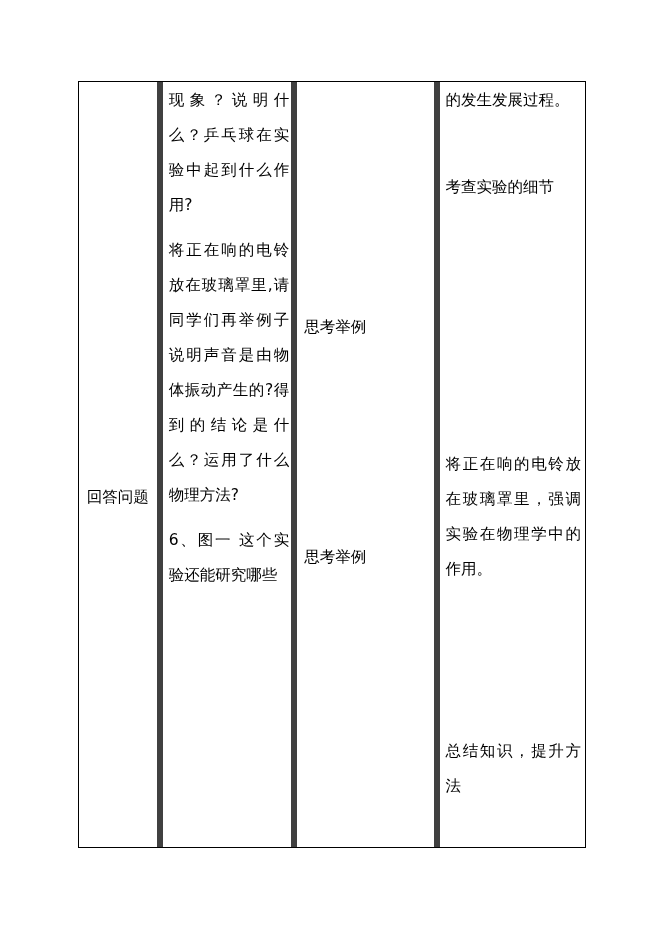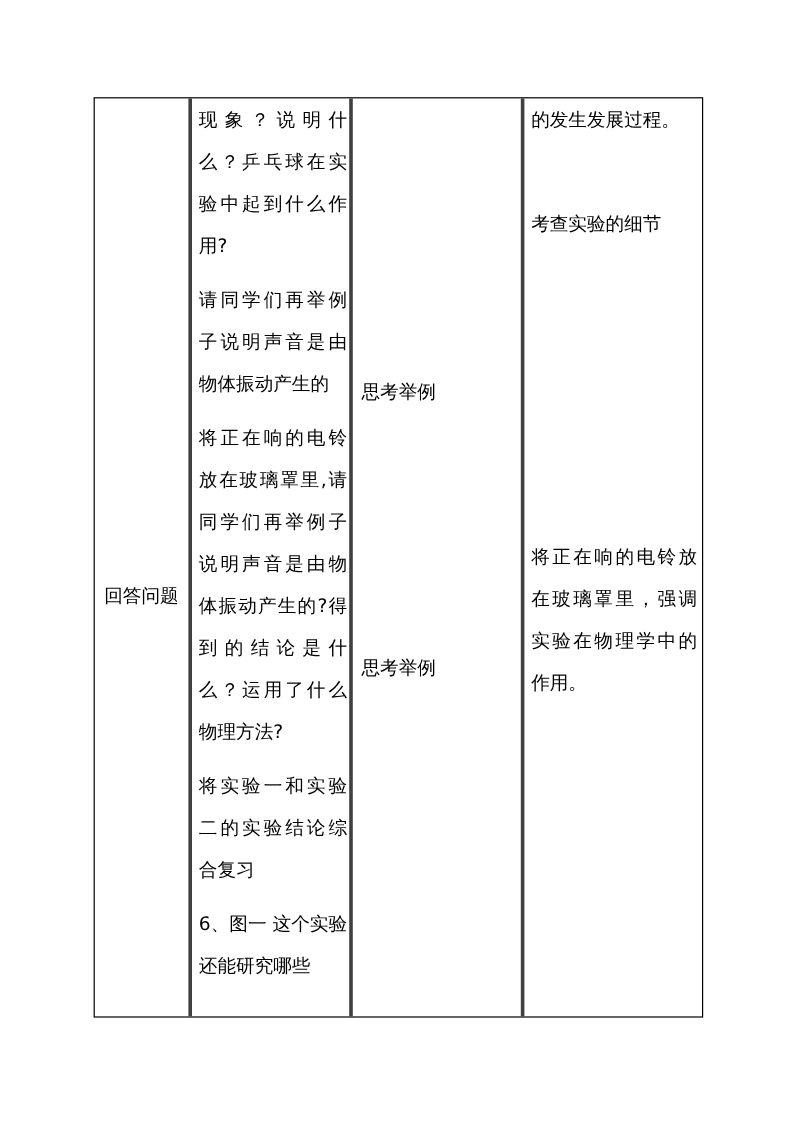--- a/index.html
+++ b/index.html
@@ -22,21 +22,21 @@
     border: 1px solid #000000;
     display: flex;
     font-size: 15.5px;
     line-height: 35px;
     color: #000000;
   }
   .cell {
     position: relative;
     height: 100%;
   }
-  .cell + .cell { border-left: 3px solid #404040; }
+  .cell + .cell { border-left: 6px solid #404040; }
   .col-stage   { width: 78px; }
   .col-content { width: 135px; padding: 1px 2px 0 6px; }
   .col-activity{ width: 143px; }
   .col-intent  { width: 152px; }
 
   .col-content p {
     margin: 0 0 10px 0;
     text-align: justify;
     word-break: break-all;
   }
@@ -69,31 +69,30 @@
 
 <div class="page">
   <div class="doc-table">
 
     <div class="cell col-stage">
       <div class="stage-label">回答问题</div>
     </div>
 
     <div class="cell col-content">
       <p>现象？说明什么？乒乓球在实验中起到什么作用?</p>
-      <p>请同学们再举例子说明声音是由物体振动产生的</p>
       <p>将正在响的电铃放在玻璃罩里,请同学们再举例子说明声音是由物体振动产生的?得到的结论是什么？运用了什么物理方法?</p>
-      <p>将实验一和实验二的实验结论综合复习</p>
       <p>6、图一 这个实验还能研究哪些</p>
     </div>
 
     <div class="cell col-activity">
       <div class="activity-item pos-1">思考举例</div>
       <div class="activity-item pos-2">思考举例</div>
     </div>
 
     <div class="cell col-intent">
       <div class="intent-par pos-1">的发生发展过程。</div>
       <div class="intent-par pos-2">考查实验的细节</div>
       <div class="intent-par pos-3">将正在响的电铃放在玻璃罩里，强调实验在物理学中的作用。</div>
+      <div class="intent-par pos-4">总结知识，提升方法</div>
     </div>
 
   </div>
 </div>
 
 </body></html>

